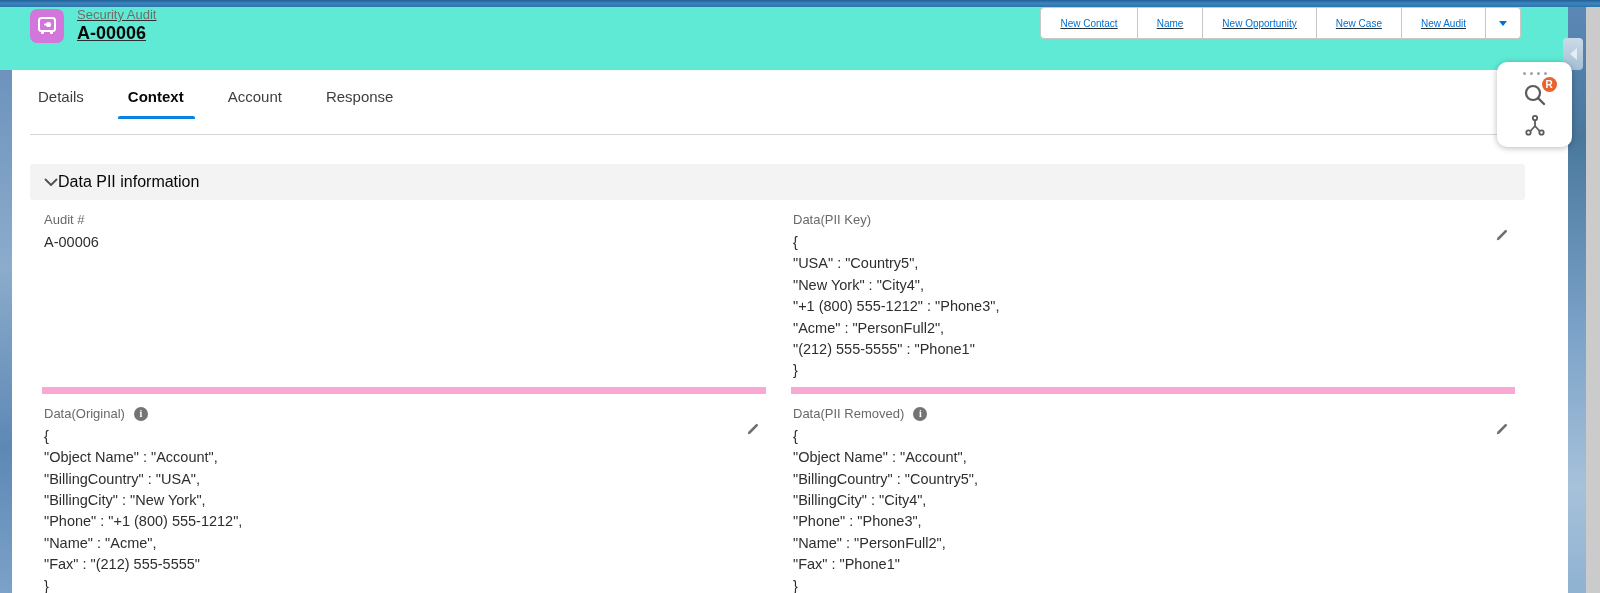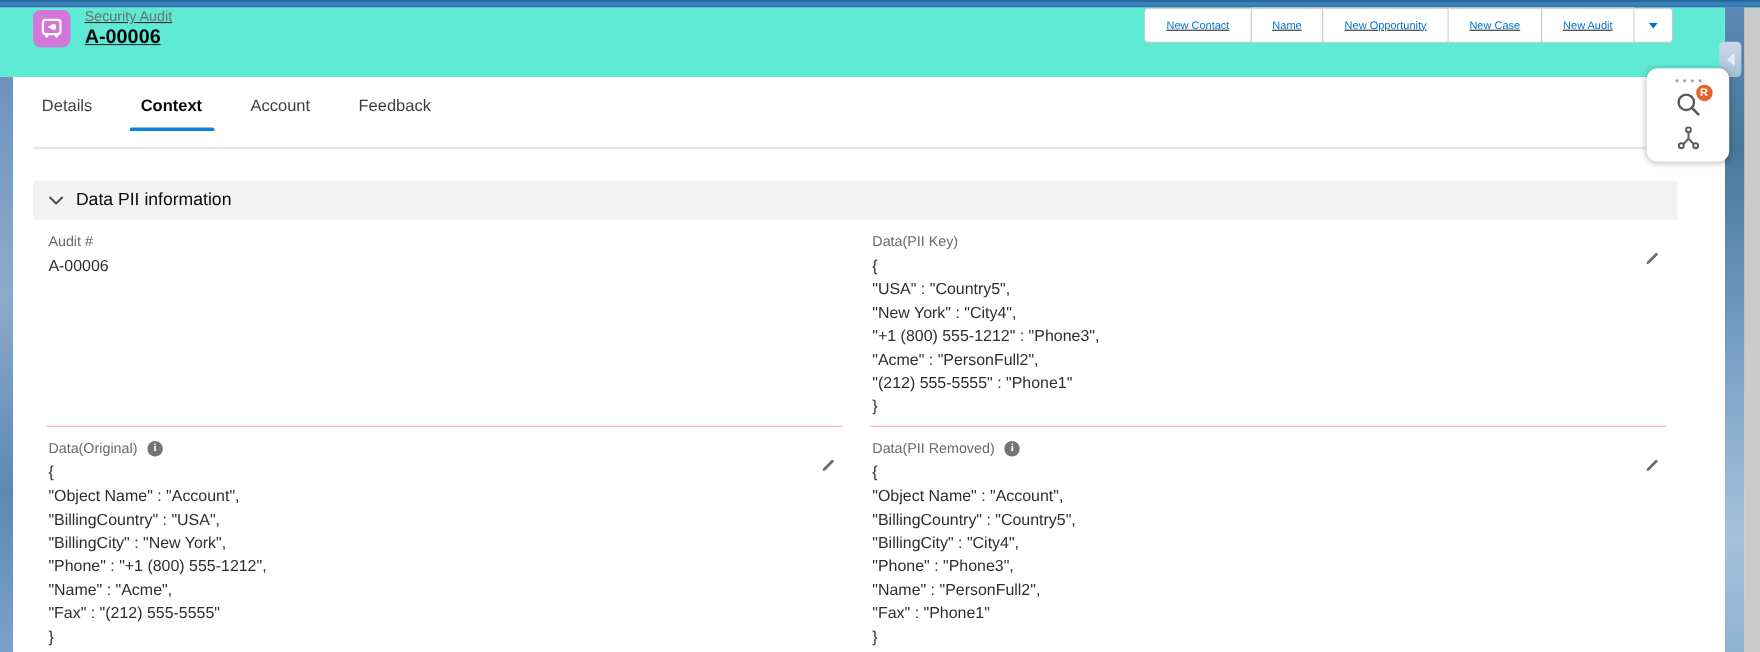--- a/index.html
+++ b/index.html
@@ -59,24 +59,24 @@
   .content { margin:0 43px 0 18px; }
 
   .tabs-row { display:flex; gap:44px; padding:18px 0 16px 8px; border-bottom:1px solid #d8d6d4; }
   .tab { font-size:15px; color:#3e3e3c; padding-bottom:13px; position:relative; cursor:pointer; }
   .tab.active { font-weight:700; color:#080707; }
   .tab.active::after { content:""; position:absolute; left:-10px; right:-11px; bottom:-1px;
     height:3px; background:#0b82df; border-radius:2px 2px 0 0; }
 
   .section-bar { margin-top:29px; background:#f3f3f3; border-radius:3px; height:36px;
     display:flex; align-items:center; padding-left:14px; cursor:pointer; }
-  .section-title { font-size:16px; color:#080707; margin-left:11px; }
+  .section-title { font-size:16px; color:#080707; }
 
   .fields-grid { display:grid; grid-template-columns:1fr 1fr; column-gap:25px; padding:0 10px 0 12px; }
-  .field-cell { position:relative; border-bottom:1px solid #f9a8d4; padding:11px 2px 5px 2px; }
+  .field-cell { position:relative; border-bottom:7px solid #f9a8d4; padding:11px 2px 5px 2px; }
   .field-label { font-size:13px; color:#6b6968; display:flex; align-items:center; line-height:18px; }
   .info-icon { width:14px; height:14px; border-radius:50%; background:#747474; color:#fff;
     font-size:10px; font-weight:700; font-family:"Liberation Serif",serif; margin-left:9px;
     display:inline-flex; align-items:center; justify-content:center; line-height:1; }
   .field-value { font-size:14.5px; color:#2e2e2e; line-height:21.4px; margin-top:3px; white-space:pre-line; }
   .edit-pencil { position:absolute; right:6px; top:28px; cursor:pointer; line-height:0; }
 </style>
 </head>
 <body>
 
@@ -142,21 +142,21 @@
   </div>
 </div>
 
 <div class="main-panel">
   <div class="content">
 
     <div class="tabs-row">
       <div class="tab">Details</div>
       <div class="tab active">Context</div>
       <div class="tab">Account</div>
-      <div class="tab">Feedback</div>
+      <div class="tab">Response</div>
     </div>
 
     <div class="section-bar">
       <svg width="14" height="9" viewBox="0 0 14 9">
         <polyline points="1.5,1.5 7,7 12.5,1.5" fill="none" stroke="#514f4d" stroke-width="1.8" stroke-linecap="round" stroke-linejoin="round"></polyline>
       </svg>
       <span class="section-title">Data PII information</span>
     </div>
 
     <div class="fields-grid">

